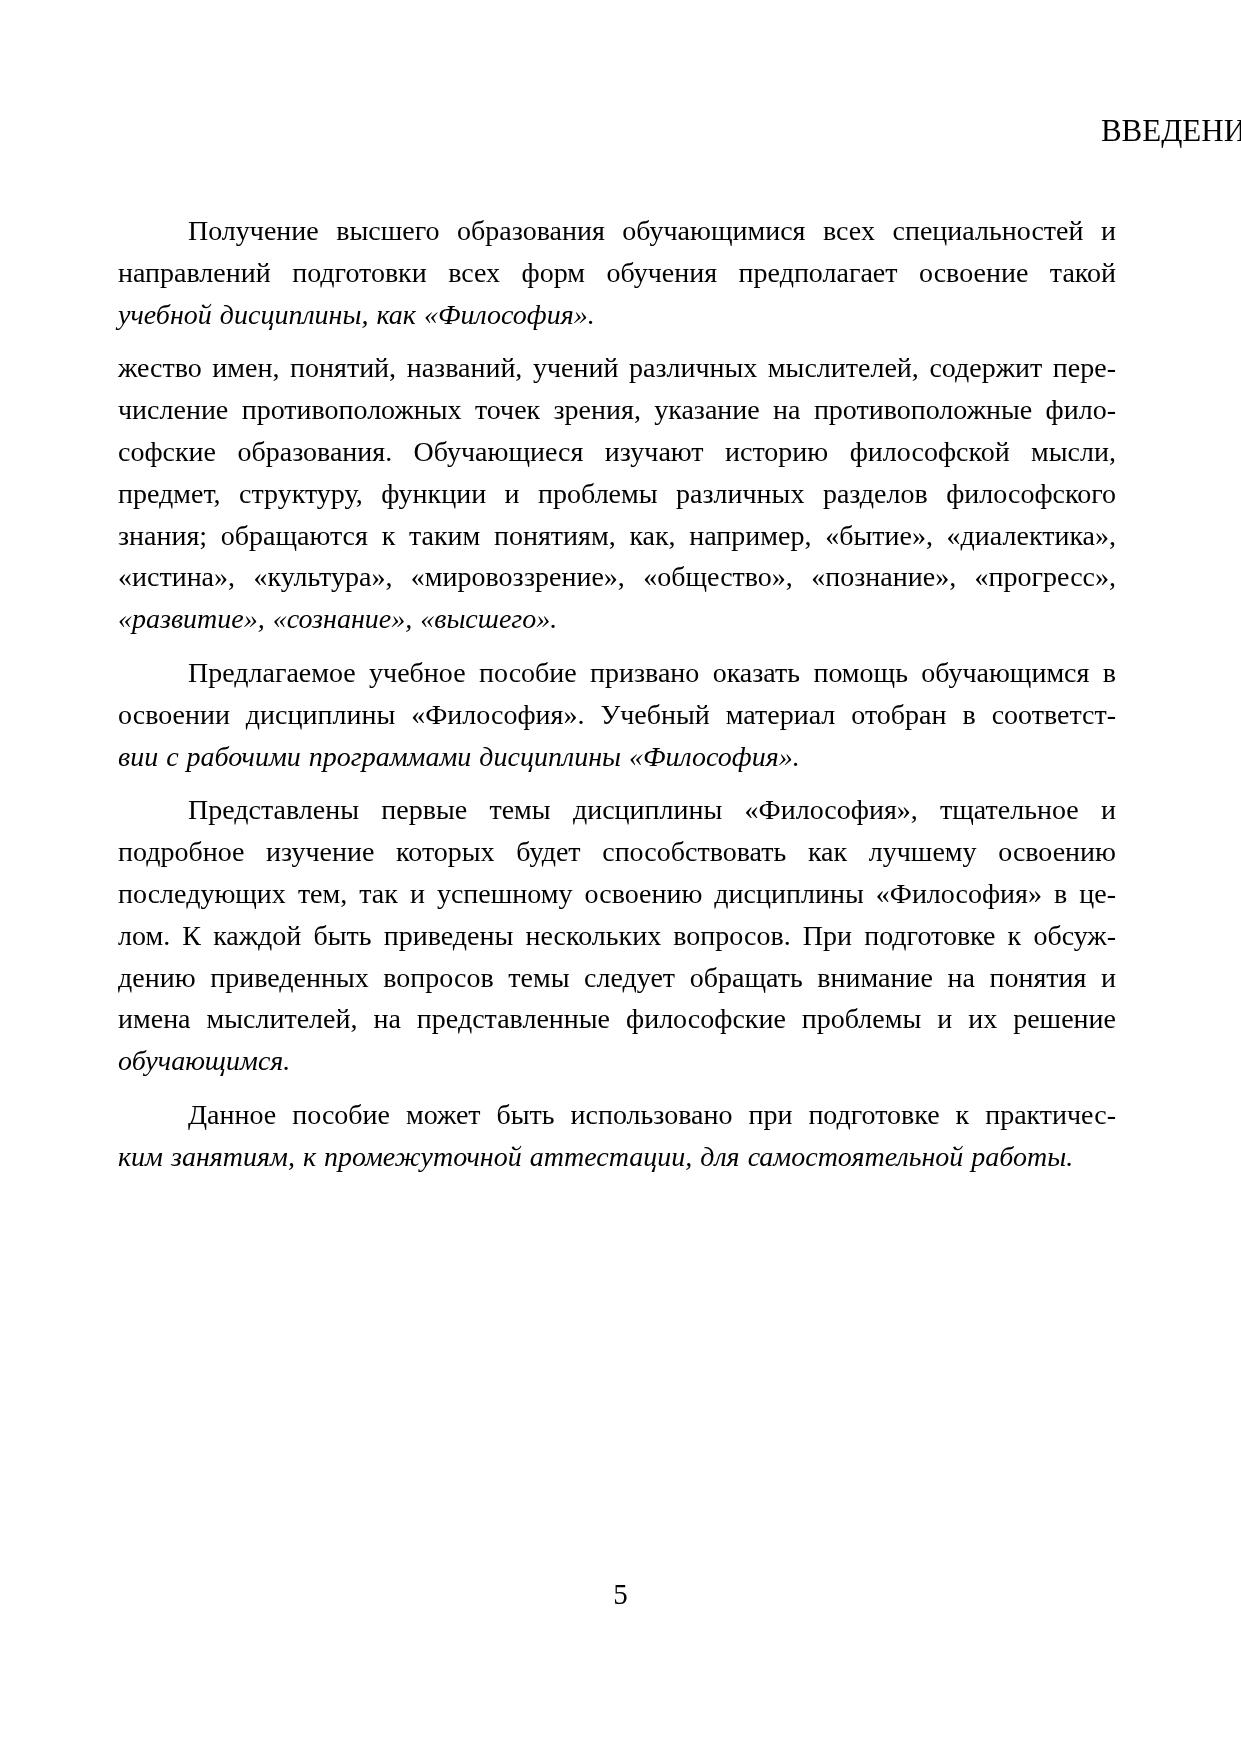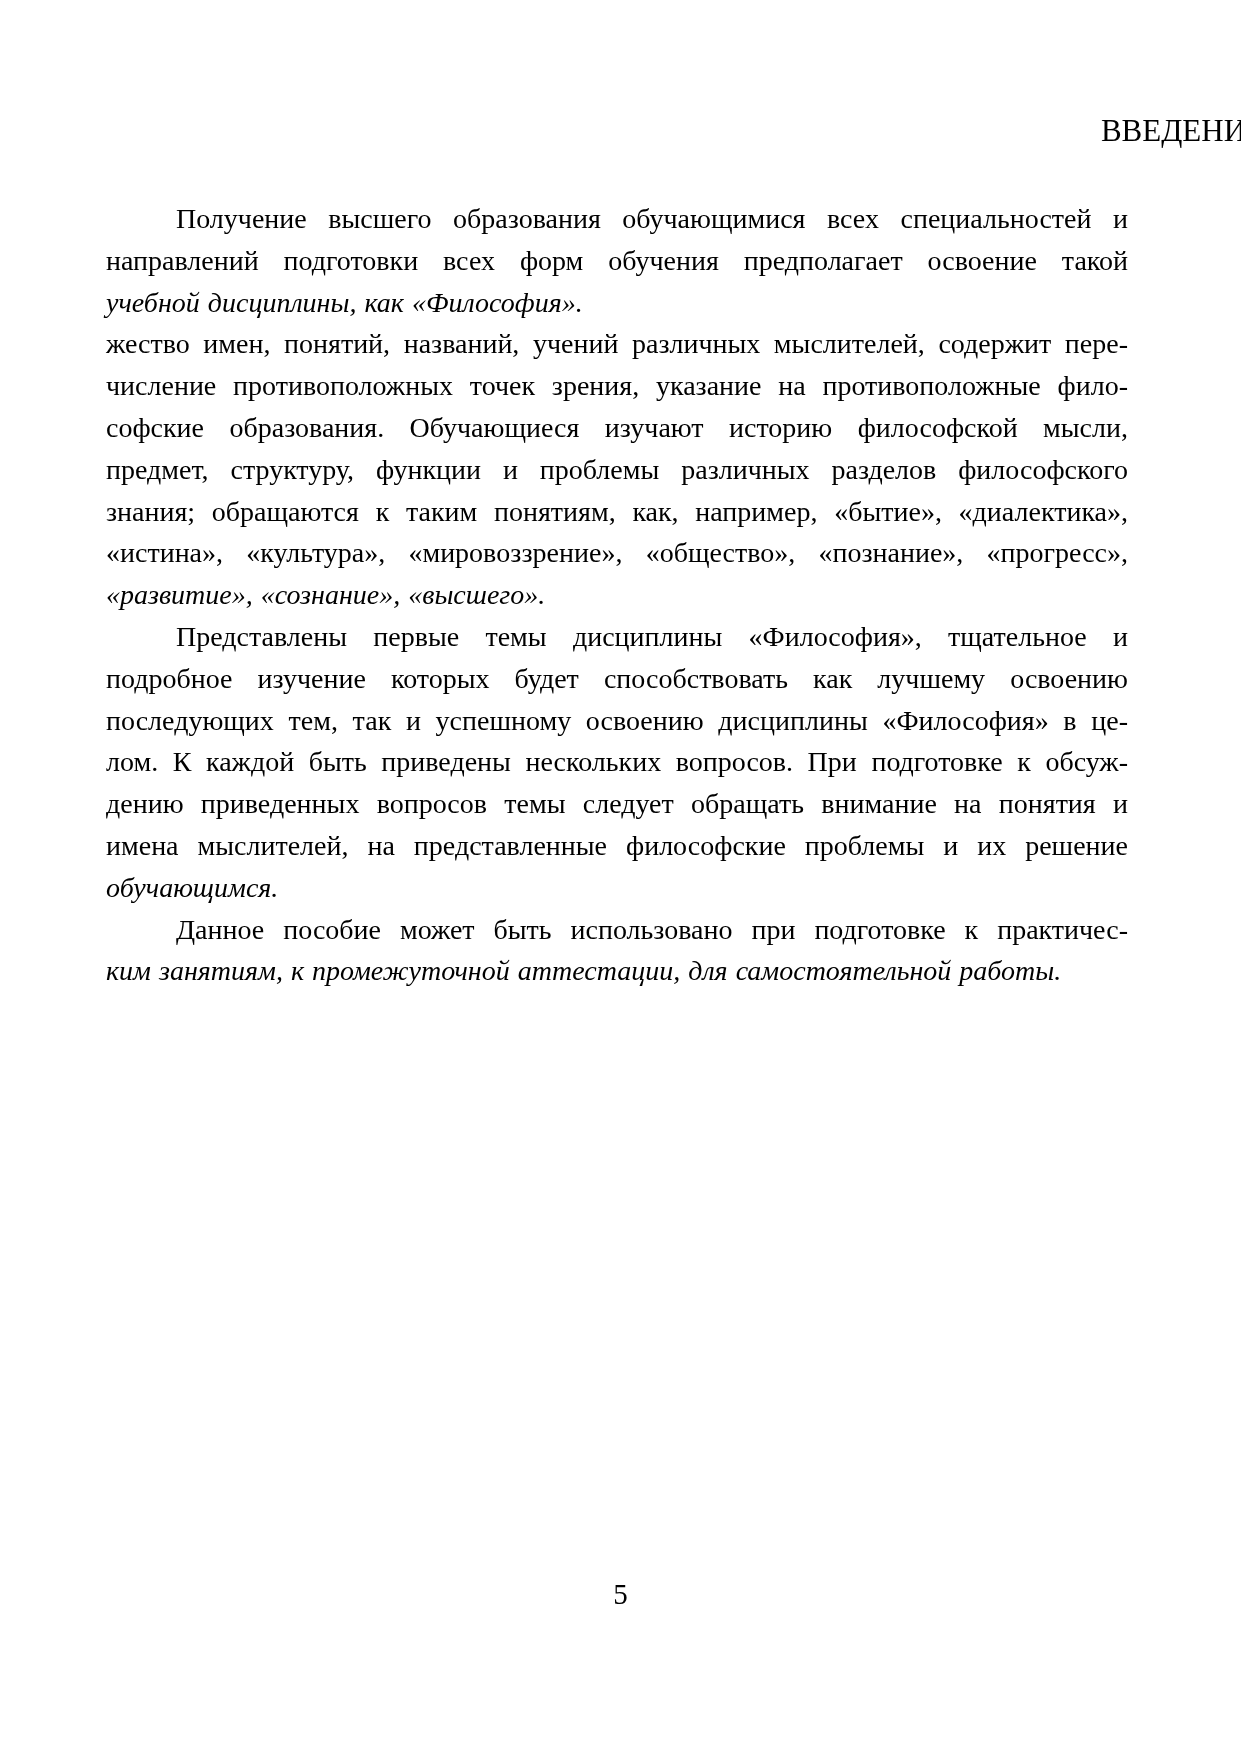--- a/index.html
+++ b/index.html
@@ -29,21 +29,21 @@
     margin: 0;
     padding-left: 24px;
   }
   .doc-content {
     position: absolute;
     top: 198px;
     left: 106px;
     width: 1022px;
   }
   .paragraph {
-    margin: 0;
+    margin: 12px;
     padding: 0;
   }
   .ln {
     font-size: 28px;
     line-height: 41.8px;
     text-align: justify;
     text-align-last: justify;
     word-spacing: 1px;
   }
   .ln-first {
@@ -81,20 +81,25 @@
     <div class="paragraph">
       <div class="ln">жество имен, понятий, названий, учений различных мыслителей, содержит пере-</div>
       <div class="ln">числение противоположных точек зрения, указание на противоположные фило-</div>
       <div class="ln">софские образования. Обучающиеся изучают историю философской мысли,</div>
       <div class="ln">предмет, структуру, функции и проблемы различных разделов философского</div>
       <div class="ln">знания; обращаются к таким понятиям, как, например, «бытие», «диалектика»,</div>
       <div class="ln">«истина», «культура», «мировоззрение», «общество», «познание», «прогресс»,</div>
       <div class="ln ln-last">«развитие», «сознание», «высшего».</div>
     </div>
 
+    <div class="paragraph">
+      <div class="ln ln-first">Предлагаемое учебное пособие призвано оказать помощь обучающимся в</div>
+      <div class="ln">освоении дисциплины «Философия». Учебный материал отобран в соответст-</div>
+      <div class="ln ln-last">вии с рабочими программами дисциплины «Философия».</div>
+    </div>
 
     <div class="paragraph">
       <div class="ln ln-first">Представлены первые темы дисциплины «Философия», тщательное и</div>
       <div class="ln">подробное изучение которых будет способствовать как лучшему освоению</div>
       <div class="ln">последующих тем, так и успешному освоению дисциплины «Философия» в це-</div>
       <div class="ln">лом. К каждой быть приведены нескольких вопросов. При подготовке к обсуж-</div>
       <div class="ln">дению приведенных вопросов темы следует обращать внимание на понятия и</div>
       <div class="ln">имена мыслителей, на представленные философские проблемы и их решение</div>
       <div class="ln ln-last">обучающимся.</div>
     </div>

